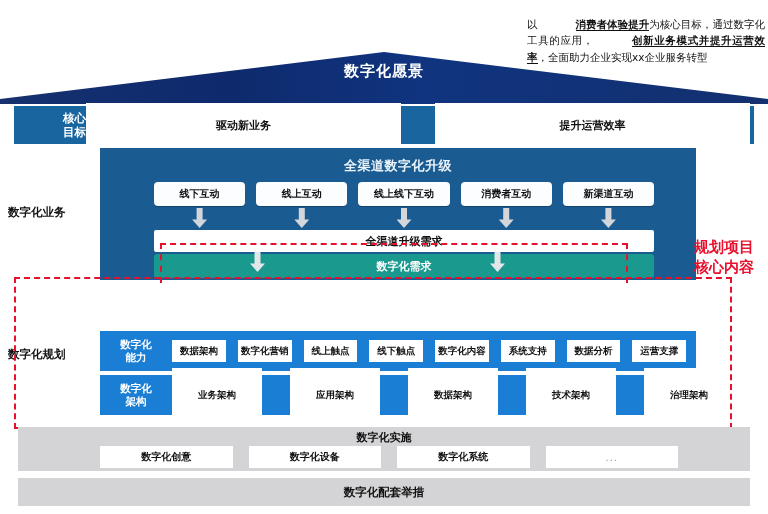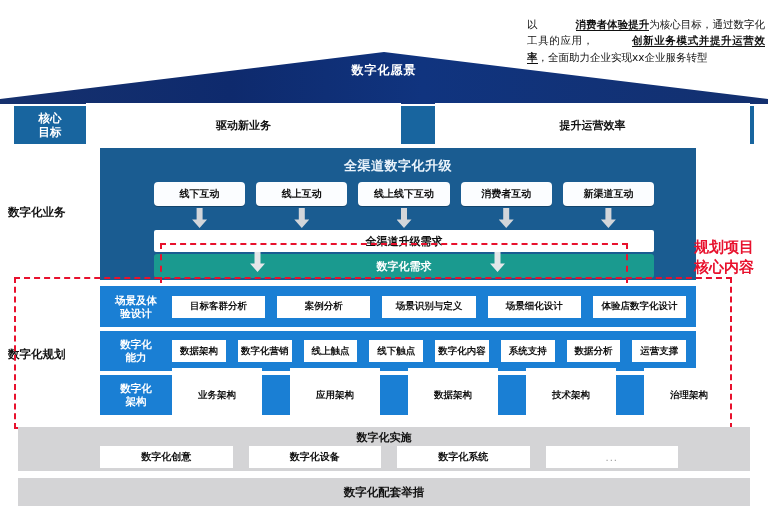--- a/index.html
+++ b/index.html
@@ -18,30 +18,30 @@
     font-size:10.5px;line-height:1.55;color:#111;
     text-align:justify;
   }
   .annotation b{font-weight:bold;border-bottom:1.2px solid #111;margin-left:38px;}
 
   
   .roof-wrap{position:absolute;left:0;top:52px;width:768px;height:52px;}
   .roof-svg{display:block;}
   .roof-label{
     position:absolute;left:0;top:62px;width:768px;text-align:center;
-    color:#ffffff;font-size:12px;font-weight:bold;letter-spacing:1px;
+    color:#ffffff;font-size:15px;font-weight:bold;letter-spacing:1px;
   }
 
   
   .goals{
     position:absolute;left:14px;top:106px;width:740px;height:38px;
     background:#18659f;display:flex;align-items:center;
   }
   .goals-label{
-    width:72px;flex:0 0 72px;text-align:center;color:#fff;
+    width:72px;flex:0 0 72px;text-align:right;color:#fff;
     font-size:11.5px;font-weight:bold;line-height:1.22;
   }
   .goals-boxes{flex:1;display:flex;gap:0;align-items:center;height:28px;padding-right:4px;}
   .goal-box{
     background:#ffffff;height:44px;margin-right:34px;
     display:flex;align-items:center;justify-content:center;
     font-size:11px;font-weight:bold;color:#111;flex:1;
   }
   .goal-box:last-child{margin-right:0;}
 
@@ -219,33 +219,20 @@
 
     <div class="dem-arrow" style="left:150px"></div>
     <div class="dem-arrow" style="left:390px"></div>
     <div class="dem-bar">数字化需求</div>
   </div>
 
   <div class="row-label" style="top:347px">数字化规划</div>
 
   <div class="plan-wrap">
 
-    <div class="plan-row r1">
-      <div class="plan-rl">
-        <div>场景及体</div>
-        <div>验设计</div>
-      </div>
-      <div class="plan-items">
-        <div class="pitem">目标客群分析</div>
-        <div class="pitem">案例分析</div>
-        <div class="pitem">场景识别与定义</div>
-        <div class="pitem">场景细化设计</div>
-        <div class="pitem">体验店数字化设计</div>
-      </div>
-    </div>
 
     <div class="plan-row r2">
       <div class="plan-rl">
         <div>数字化</div>
         <div>能力</div>
       </div>
       <div class="plan-items">
         <div class="pitem">数据架构</div>
         <div class="pitem">数字化营销</div>
         <div class="pitem">线上触点</div>

